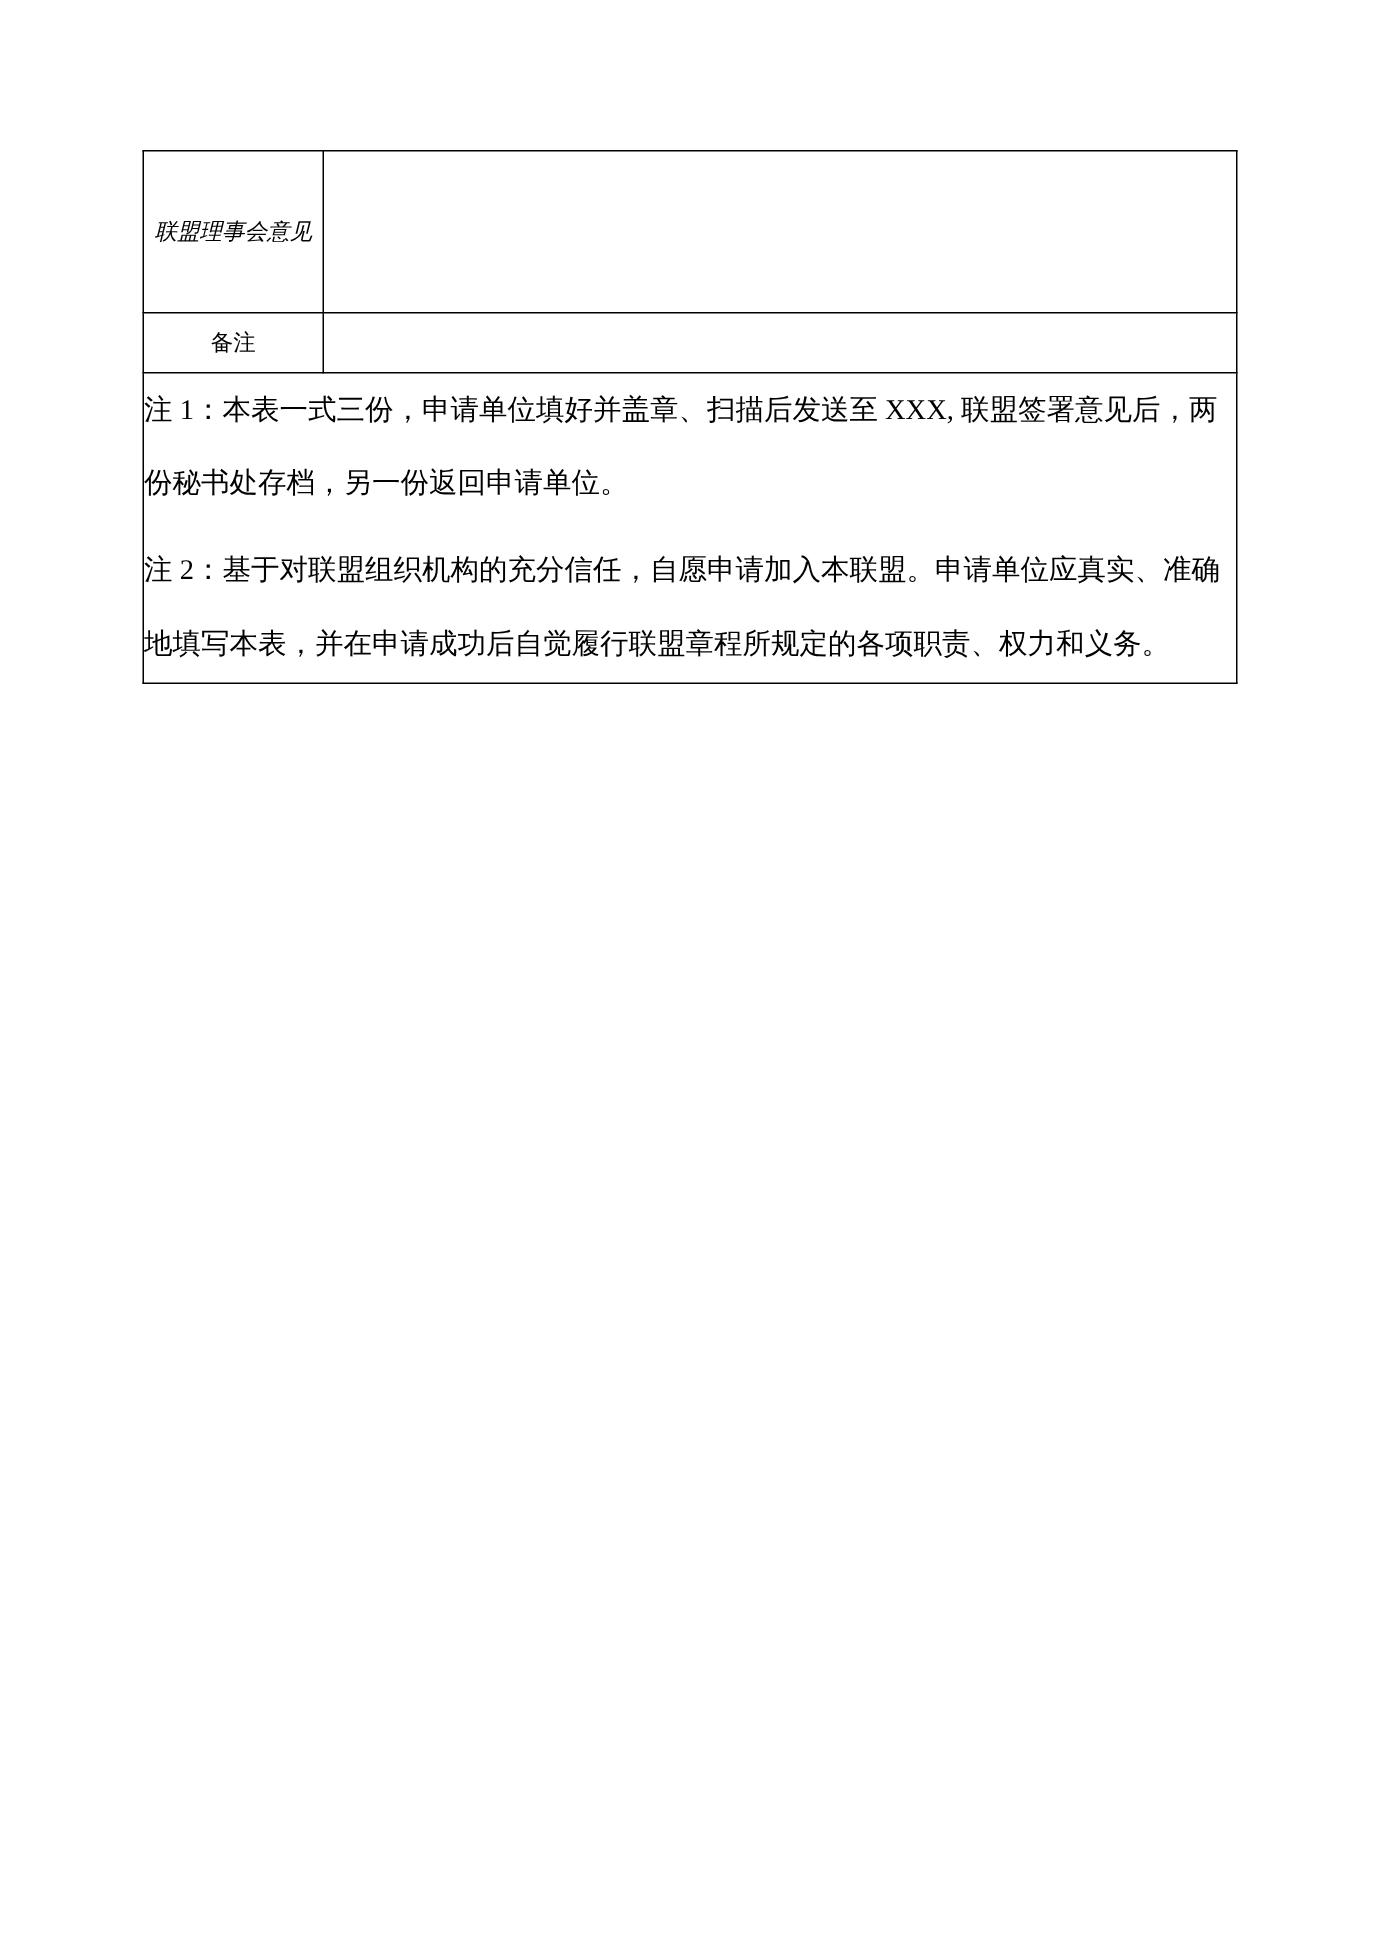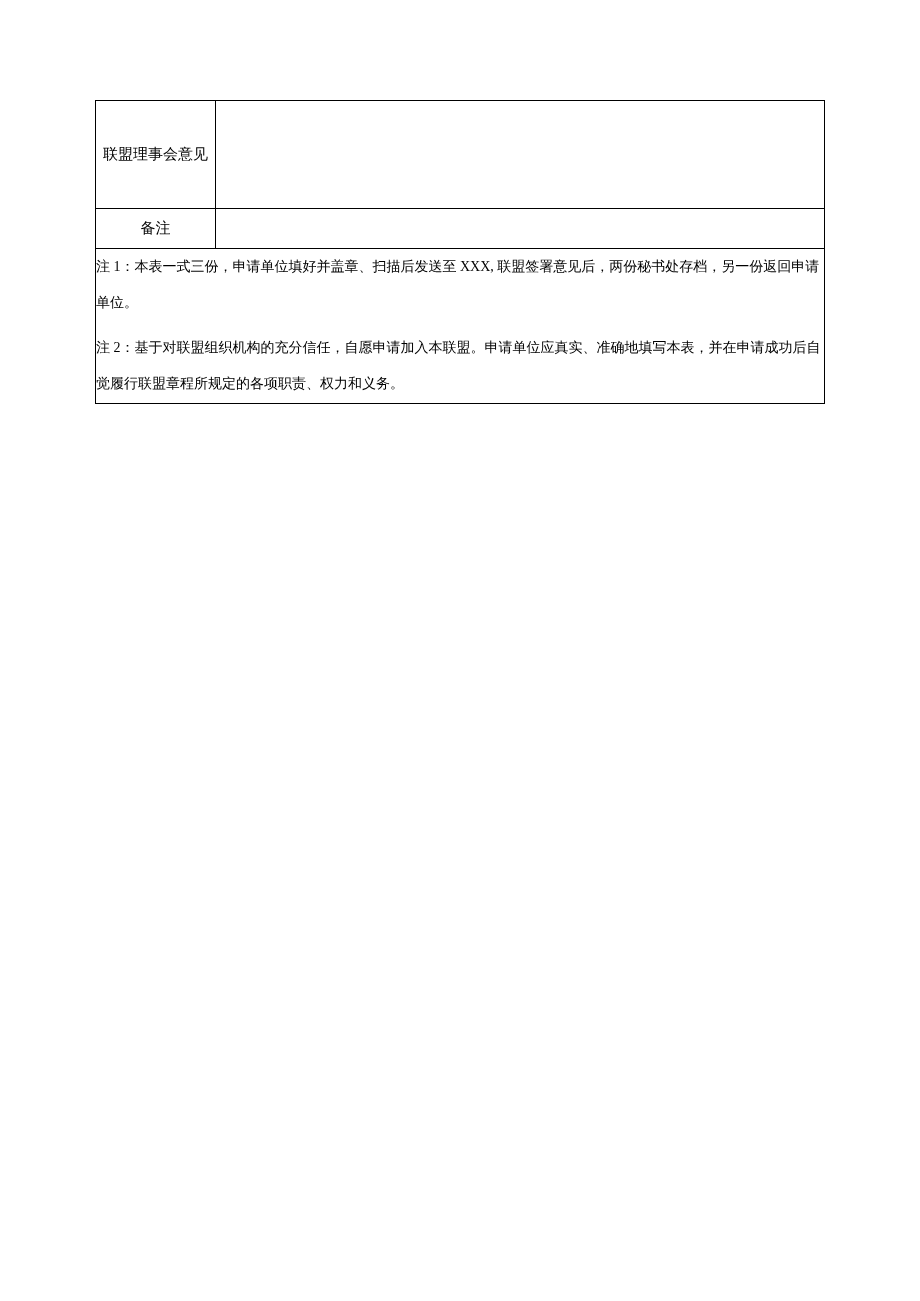--- a/index.html
+++ b/index.html
@@ -26,29 +26,30 @@
     .label-cell {
       width: 120px;
       text-align: center;
     }
     .label-cell-narrow {
       width: 120px;
       text-align: center;
     }
     .row-opinion {
       height: 108px;
+      font-style: italic;
     }
     .row-remark {
       height: 40px;
       margin-top: 36px;
     }
     .notes-cell {
       padding: 18px 4px;
       line-height: 2.6;
-      font-size: 14px;
+      font-size: 19px;
     }
     .value-cell {
     }
     .note-line {
       display: block;
       margin-bottom: 8px;
     }
     .note-line:last-child {
       margin-bottom: 0;
     }

